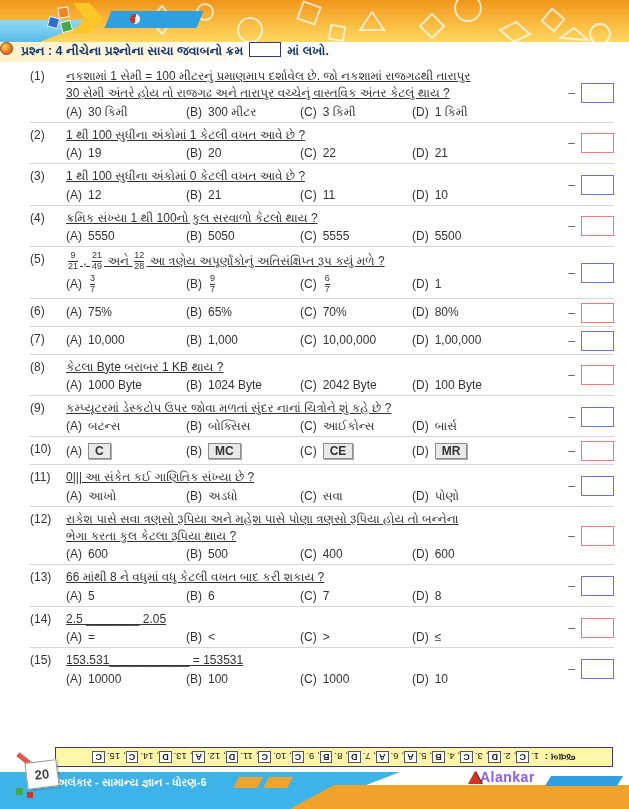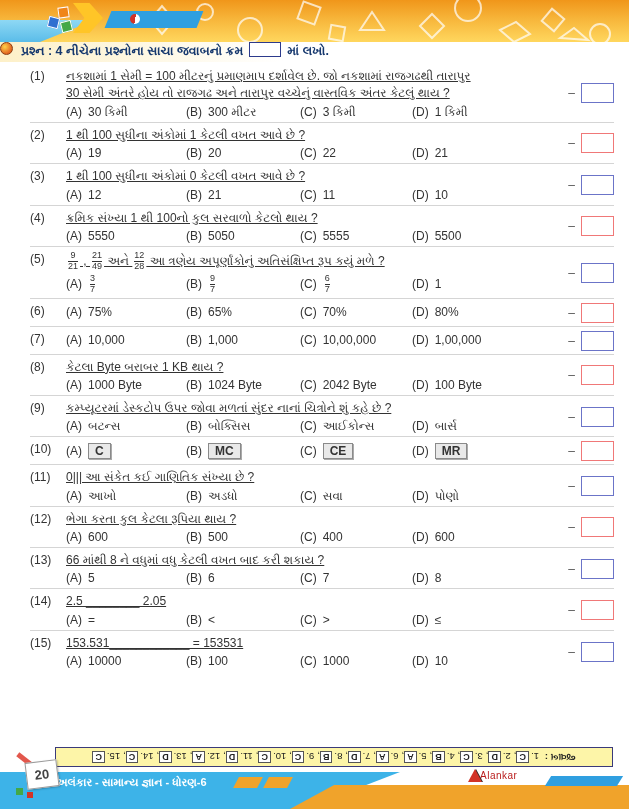--- a/index.html
+++ b/index.html
@@ -75,21 +75,21 @@
     border:1px solid #999;transform:rotate(-7deg);display:flex;align-items:center;
     justify-content:center;font-weight:bold;font-size:13px;color:#444;
     box-shadow:1px 1px 2px rgba(0,0,0,.25);}
   .badge-pencil{position:absolute;left:16px;top:757px;width:17px;height:5px;background:#e2574c;
     transform:rotate(38deg);}
   .badge-sq-g{position:absolute;left:16px;top:788px;width:7px;height:7px;background:#43a847;}
   .badge-sq-r{position:absolute;left:27px;top:792px;width:6px;height:6px;background:#d23327;}
   .brand{position:absolute;left:468px;top:769px;display:flex;align-items:center;z-index:2;}
   .brand-tri{width:0;height:0;border-left:7px solid transparent;border-right:7px solid transparent;
     border-bottom:13px solid #d23327;margin-right:-2px;filter:drop-shadow(1px 0 0 #332a28);}
-  .brand-text{font-weight:normal;font-size:10px;color:#b91c1c;letter-spacing:.5px;}
+  .brand-text{font-weight:bold;font-size:14px;color:#8b5cf6;letter-spacing:.5px;}
   .brand-swoosh{position:absolute;left:548px;top:776px;width:72px;height:10px;background:#2f9fe0;
     transform:skewX(-32deg);z-index:1;}
 </style>
 </head>
 <body>
 
 <div class="page">
 
   <div class="header-band">
     <svg class="header-shapes" width="629" height="42" viewBox="0 0 629 42">
@@ -445,20 +445,21 @@
           </div>
         </div>
         <div class="q-ans">
           <span class="dash">–</span>
           <span class="ans-box" style="border-color: rgb(107, 116, 200);"></span>
         </div>
       </div>
       <div class="q-row">
         <div class="q-num">(12)</div>
         <div class="q-main">
+          <div class="q-line">રાકેશ પાસે સવા ત્રણસો રૂપિયા અને મહેશ પાસે પોણા ત્રણસો રૂપિયા હોય તો બન્નેના</div>
           <div class="q-line">ભેગા કરતા કુલ કેટલા રૂપિયા થાય ?</div>
           <div class="q-opts">
             <div class="q-opt">
               <span class="opt-label">(A)</span>
               <span class="opt-value">600</span>
             </div>
             <div class="q-opt">
               <span class="opt-label">(B)</span>
               <span class="opt-value">500</span>
             </div>

